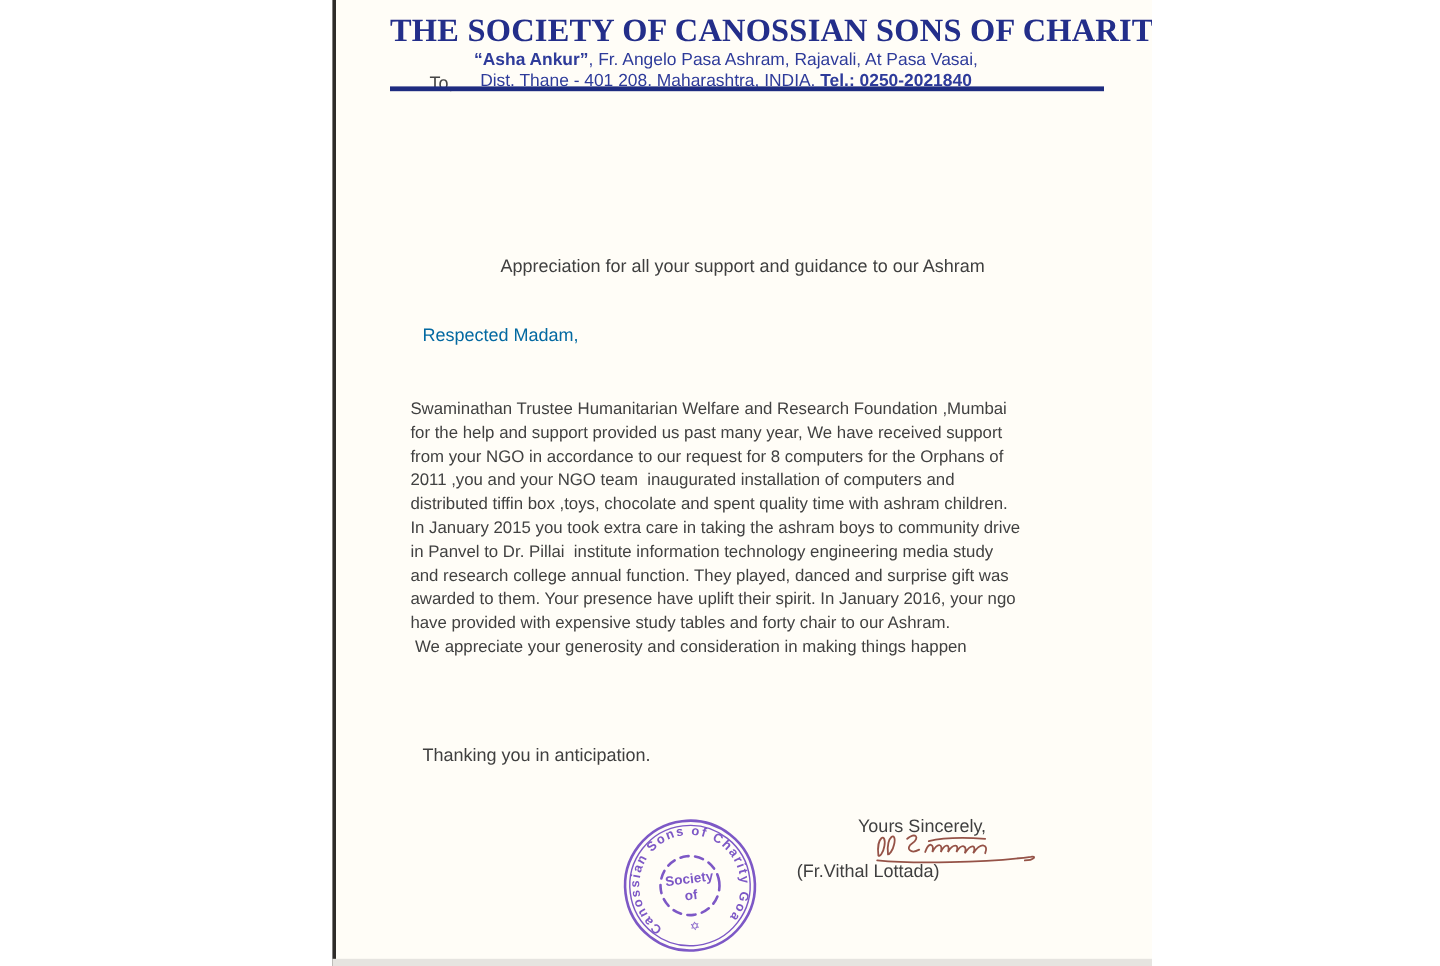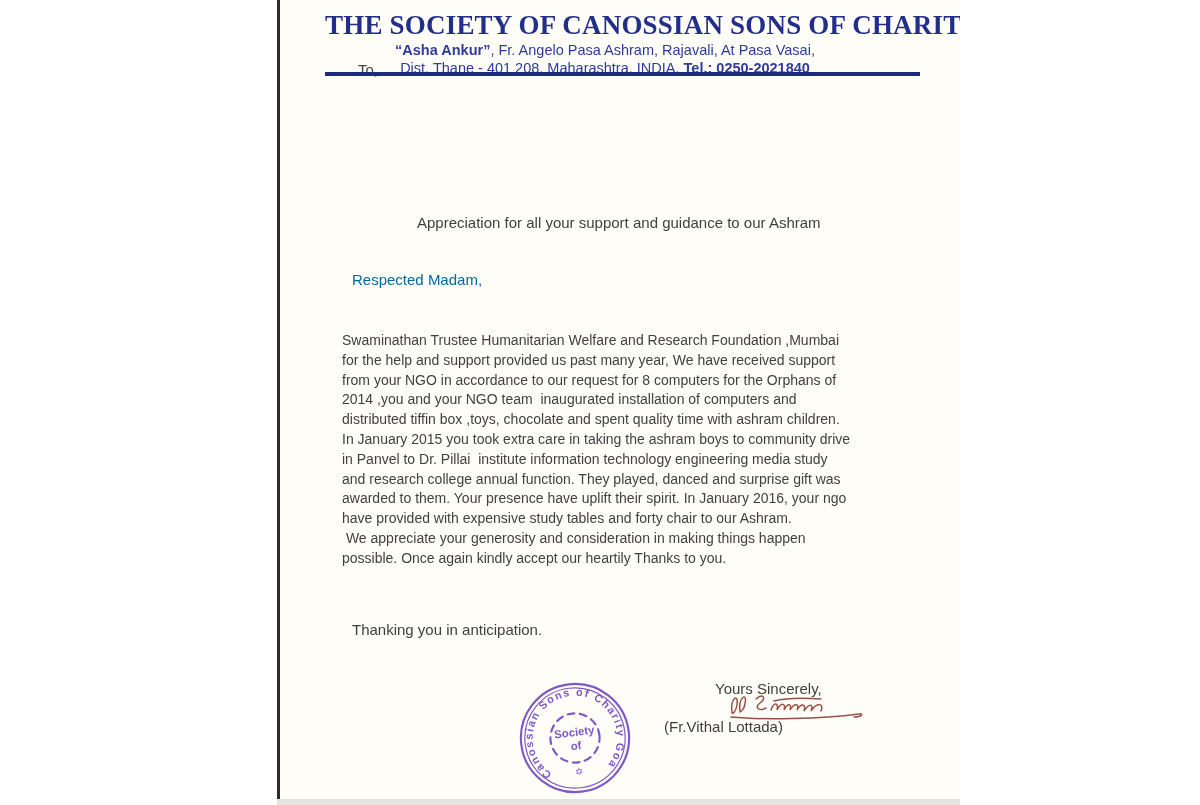--- a/index.html
+++ b/index.html
@@ -56,29 +56,28 @@
   <div class="header-rule"></div>
 
 
   <div class="subject">Appreciation for all your support and guidance to our Ashram</div>
   <div class="salutation">Respected Madam,</div>
 
   <div class="letter-body">
       <div class="body-line"><span>Swaminathan Trustee Humanitarian Welfare and Research Foundation ,Mumbai</span></div>
       <div class="body-line"><span>for the help and support provided us past many year, We have received support</span></div>
       <div class="body-line"><span>from your NGO in accordance to our request for 8 computers for the Orphans of</span></div>
-      <div class="body-line"><span>2014 ,you and your NGO team  inaugurated installation of computers and</span></div>
+      <div class="body-line"><span>2011 ,you and your NGO team  inaugurated installation of computers and</span></div>
       <div class="body-line"><span>distributed tiffin box ,toys, chocolate and spent quality time with ashram children.</span></div>
       <div class="body-line"><span>In January 2015 you took extra care in taking the ashram boys to community drive</span></div>
       <div class="body-line"><span>in Panvel to Dr. Pillai  institute information technology engineering media study</span></div>
       <div class="body-line"><span>and research college annual function. They played, danced and surprise gift was</span></div>
       <div class="body-line"><span>awarded to them. Your presence have uplift their spirit. In January 2016, your ngo</span></div>
       <div class="body-line"><span>have provided with expensive study tables and forty chair to our Ashram.</span></div>
       <div class="body-line"><span> We appreciate your generosity and consideration in making things happen</span></div>
-      <div class="body-line"><span>possible. Once again kindly accept our heartily Thanks to you.</span></div>
     </div>
 
   <div class="closing">Thanking you in anticipation.</div>
 
   <div class="yours">Yours Sincerely,</div>
 
   <svg class="signature" width="150" height="34" viewBox="0 0 150 34">
     <g fill="none" stroke="#8a4034" stroke-width="1.5" stroke-linecap="round" opacity="0.9">
       <path d="M6,24 C4,8 13,4 11,16 C10,22 7,25 6,24"></path>
       <path d="M14,23 C12,7 22,3 19,15 C18,20 15,23 14,23"></path>

